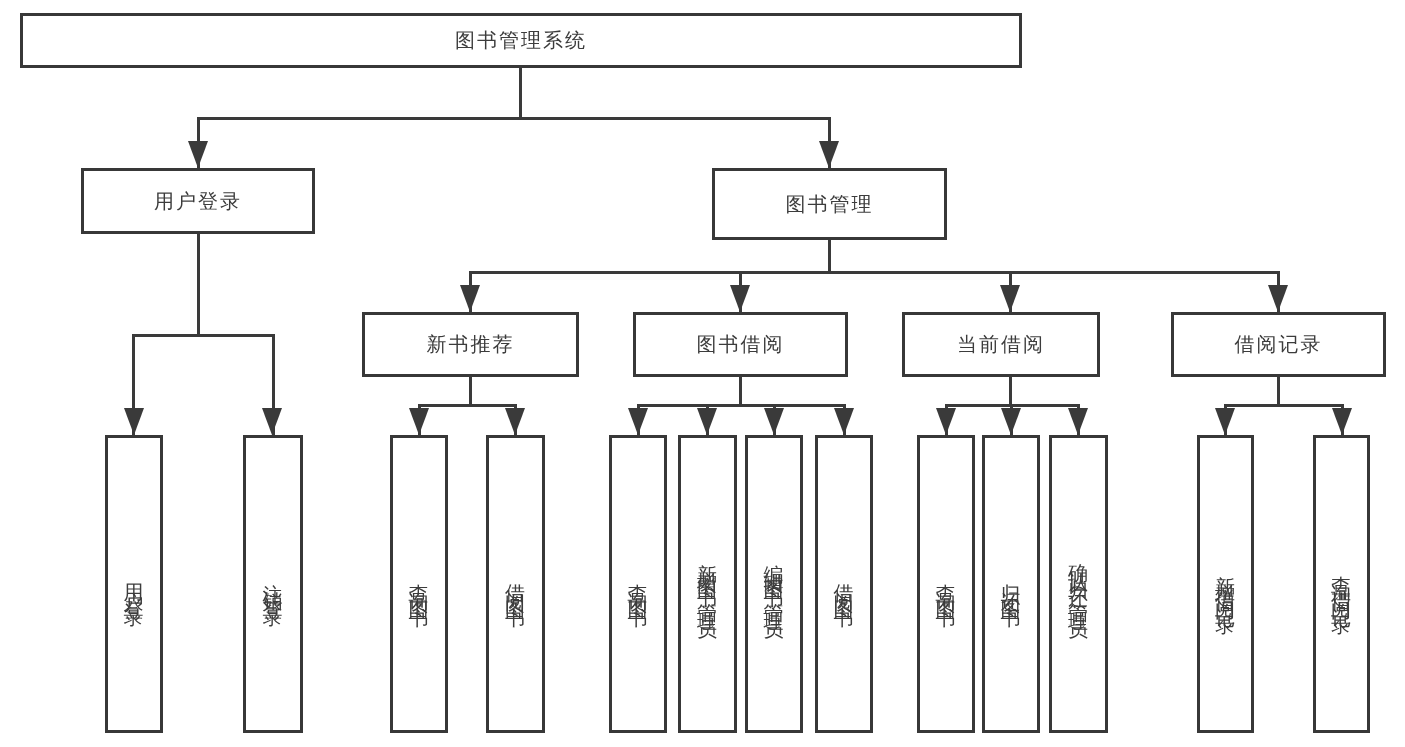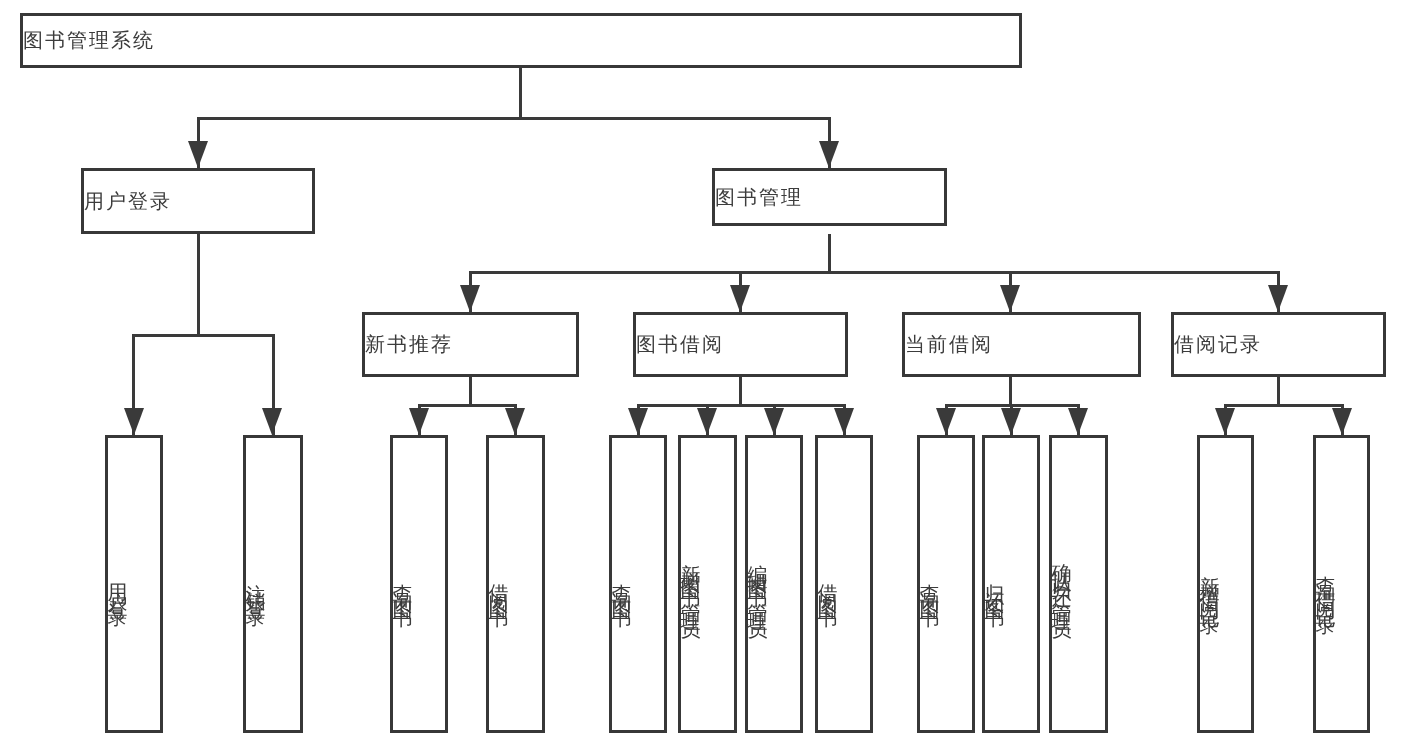--- a/index.html
+++ b/index.html
@@ -12,20 +12,21 @@
   .canvas { position: relative; width: 1405px; height: 747px; background: #ffffff; }
 
   
   .box {
     position: absolute;
     box-sizing: border-box;
     border: 3px solid #383838;
     background: #ffffff;
     display: flex;
     align-items: center;
+    justify-content: center;
     color: #3c3c3c;
     font-size: 20px;
     letter-spacing: 2px;
     white-space: nowrap;
   }
   .leaf { top: 435px; height: 298px; letter-spacing: 0; }
   .vtext {
     writing-mode: vertical-rl;
     text-orientation: mixed;
     letter-spacing: 8px;
@@ -121,31 +122,31 @@
   <div class="arrow" style="left:1215px; top:408px;"></div>
   <div class="arrow" style="left:1332px; top:408px;"></div>
 
   <div class="box" style="left:20px; top:13px; width:1002px; height:55px;">
     <span>图书管理系统</span>
   </div>
 
   <div class="box" style="left:81px; top:168px; width:234px; height:66px;">
     <span>用户登录</span>
   </div>
-  <div class="box" style="left:712px; top:168px; width:235px; height:58px;">
+  <div class="box" style="left:712px; top:168px; width:235px; height:72px;">
     <span>图书管理</span>
   </div>
 
   <div class="box" style="left:633px; top:312px; width:215px; height:65px;">
     <span>图书借阅</span>
   </div>
   <div class="box" style="left:362px; top:312px; width:217px; height:65px;">
     <span>新书推荐</span>
   </div>
-  <div class="box" style="left:902px; top:312px; width:239px; height:65px;">
+  <div class="box" style="left:902px; top:312px; width:198px; height:65px;">
     <span>当前借阅</span>
   </div>
   <div class="box" style="left:1171px; top:312px; width:215px; height:65px;">
     <span>借阅记录</span>
   </div>
 
   <div class="box leaf" style="left:105px; width:58px;">
     <span class="vtext">用户登录</span>
   </div>
   <div class="box leaf" style="left:243px; width:60px;">

